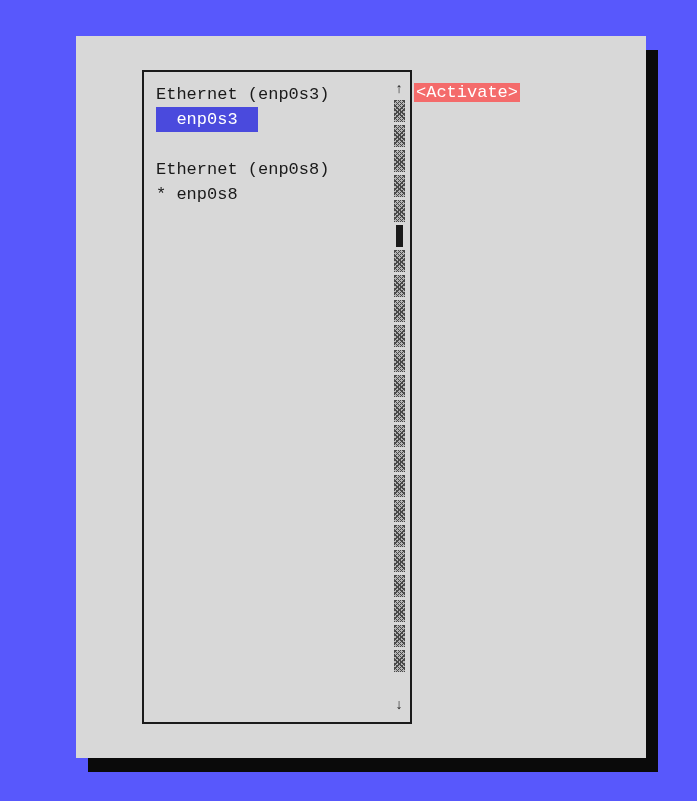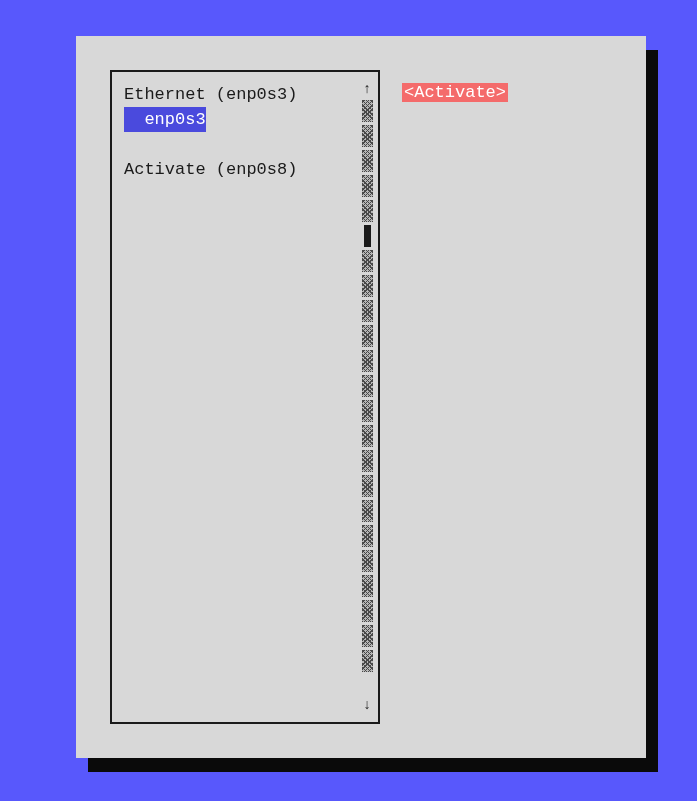--- a/index.html
+++ b/index.html
@@ -29,21 +29,22 @@
       left: 76px;
       top: 36px;
       width: 570px;
       height: 722px;
       background: #d8d8d8;
       padding: 34px 18px 34px 34px;
     }
     .content {
       display: flex;
       height: 100%;
-      gap: 22px;
+      gap: 2px;
+      margin-left: 32px;
     }
     .left-panel {
       border: 2px solid #1a1a1a;
       width: 270px;
       height: 100%;
       padding: 10px 4px 10px 12px;
       position: relative;
       display: flex;
     }
     .list-area {
@@ -56,20 +57,21 @@
     }
     .conn-item {
       color: #1a1a1a;
       white-space: pre;
       cursor: pointer;
     }
     .conn-item.selected {
       background: #4a4add;
       color: #ffffff;
       display: inline-block;
+      padding-right: 20px;
     }
     .blank {
       height: 25px;
     }
     .scrollbar {
       width: 14px;
       display: flex;
       flex-direction: column;
       align-items: center;
       height: 100%;
@@ -129,21 +131,22 @@
 <div class="dialog">
   <div class="content">
 
     <div class="left-panel">
       <div class="list-area">
 
         <div class="group-header">Ethernet (enp0s3)</div>
         <div><span class="conn-item selected">  enp0s3</span></div>
         <div class="blank"></div>
 
-        <div class="group-header">Activate (enp0s8)</div>
+        <div class="group-header">Ethernet (enp0s8)</div>
+        <div class="conn-item">* enp0s8</div>
         <div class="blank"></div>
 
 
       </div>
 
       <div class="scrollbar">
         <div class="scroll-arrow">↑</div>
         <div class="scroll-track">
           <div class="scroll-block"></div>
           <div class="scroll-block"></div>

